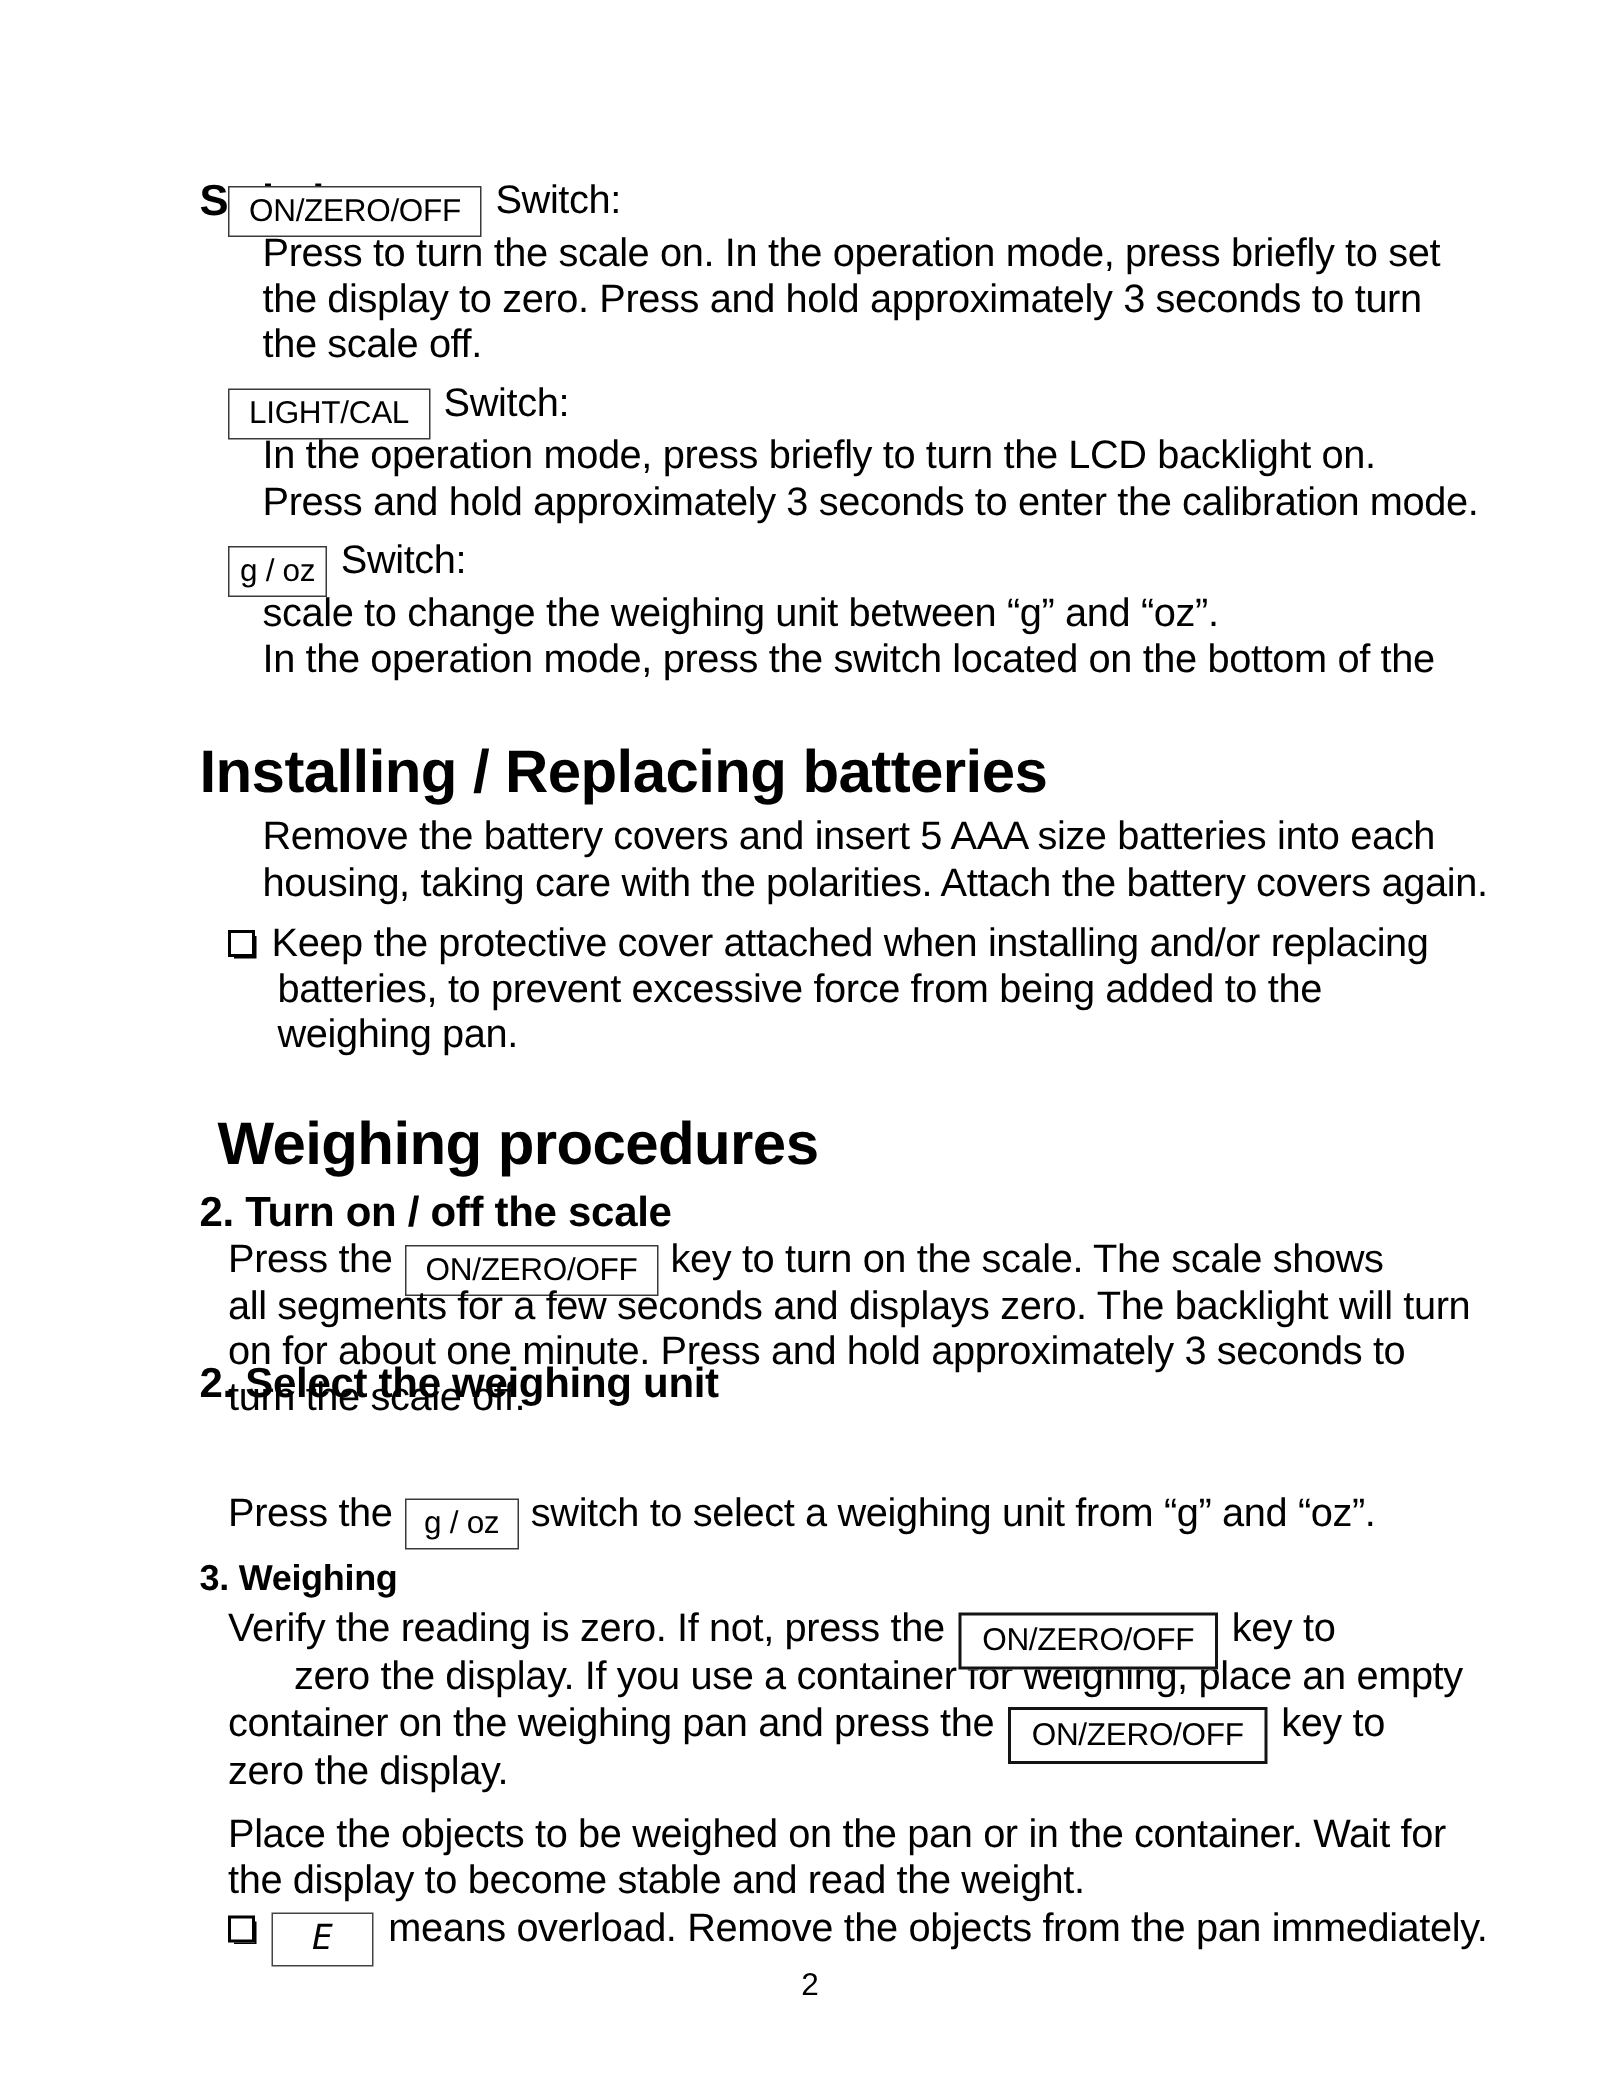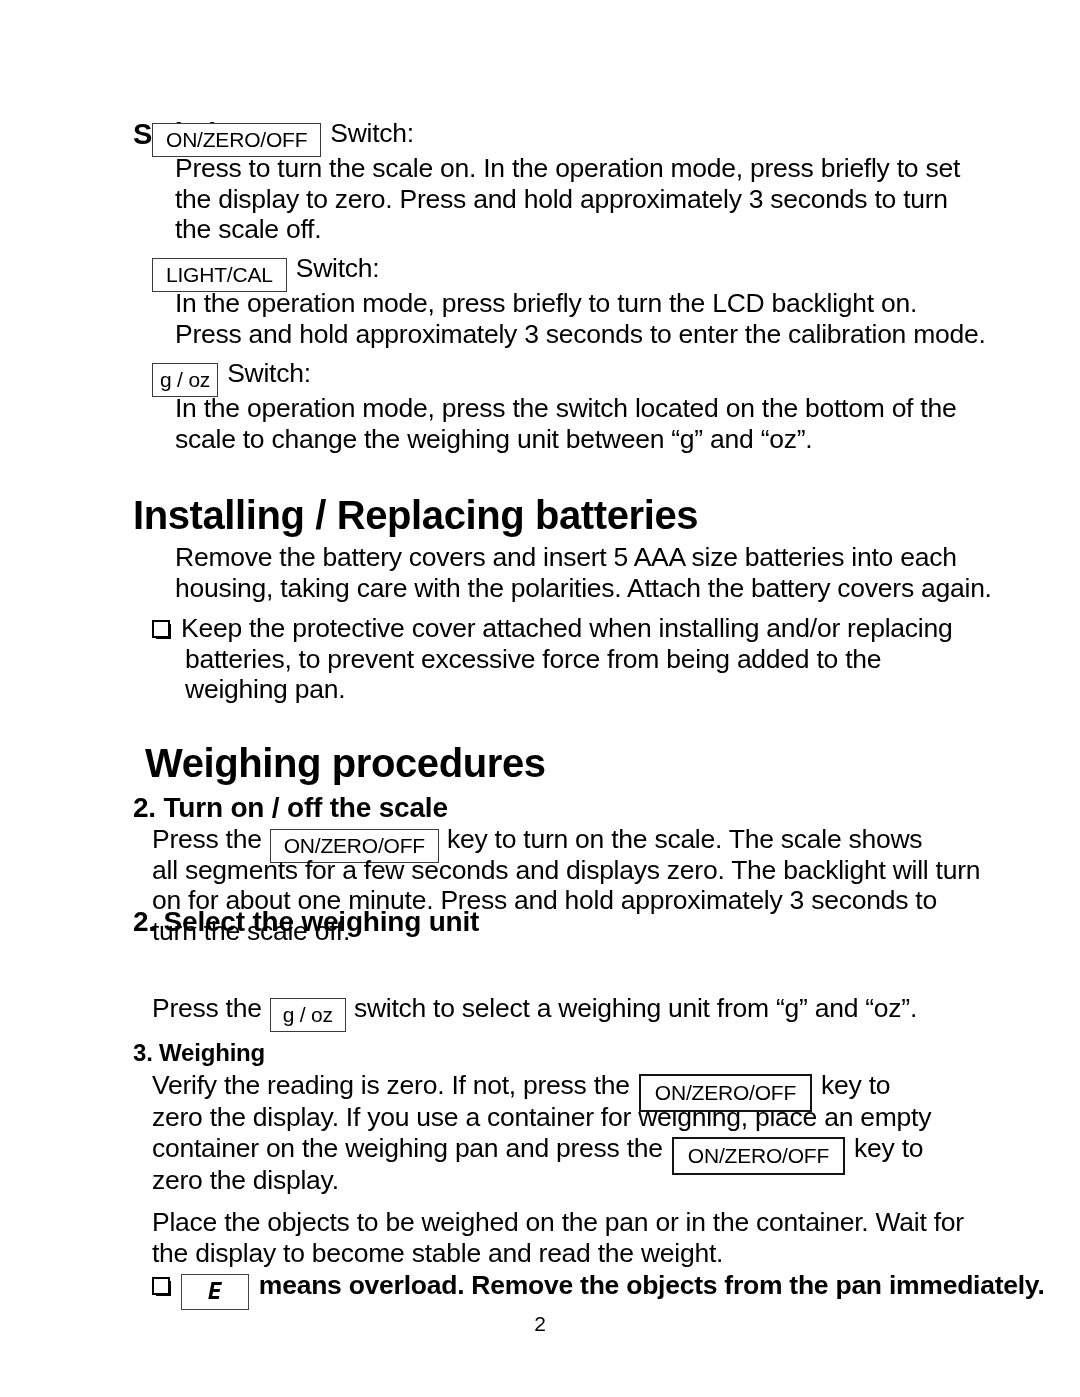--- a/index.html
+++ b/index.html
@@ -163,22 +163,22 @@
   </div>
   <div class="para" style="left:175px; top:288px; width:810px;">
     <span class="line">In the operation mode, press briefly to turn the LCD backlight on.</span>
     <span class="line">Press and hold approximately 3 seconds to enter the calibration mode.</span>
   </div>
 
   <div class="keyrow" style="left:152px; top:358px;">
     <span class="keybox tight">g / oz</span><span>Switch:</span>
   </div>
   <div class="para" style="left:175px; top:393px; width:810px;">
+    <span class="line">scale to change the weighing unit between “g” and “oz”.</span>
     <span class="line">In the operation mode, press the switch located on the bottom of the</span>
-    <span class="line">scale to change the weighing unit between “g” and “oz”.</span>
   </div>
 
   <div class="h-main" style="left:133px; top:492px;">Installing / Replacing batteries</div>
 
   <div class="para" style="left:175px; top:542px; width:810px;">
     <span class="line">Remove the battery covers and insert 5 AAA size batteries into each</span>
     <span class="line">housing, taking care with the polarities. Attach the battery covers again.</span>
   </div>
 
   <div class="para" style="left:152px; top:613px; width:840px;">
@@ -201,29 +201,29 @@
   <div class="h-step" style="left:133px; top:905px;">2. Select the weighing unit</div>
 
   <div class="para" style="left:152px; top:993px; width:840px;">
     <span class="line"><span>Press the</span><span class="keybox tight" style="margin:0 8px; padding-left:12px; padding-right:12px;">g / oz</span><span>switch to select a weighing unit from “g” and “oz”.</span></span>
   </div>
 
   <div class="h-step" style="left:133px; top:1036px; font-size:24px;">3. Weighing</div>
 
   <div class="para" style="left:152px; top:1070px; width:860px;">
     <span class="line" style="height:32px;"><span>Verify the reading is zero. If not, press the</span><span class="keybox thick" style="margin:0 9px;">ON/ZERO/OFF</span><span>key to</span></span>
-    <span class="line" style="height:31px;">zero the display. If you use a container for weighing, place an empty</span>
+    <span class="line" style="height:31px;margin-left:44px;">zero the display. If you use a container for weighing, place an empty</span>
     <span class="line" style="height:32px;"><span>container on the weighing pan and press the</span><span class="keybox thick" style="margin:0 9px;">ON/ZERO/OFF</span><span>key to</span></span>
     <span class="line">zero the display.</span>
   </div>
 
   <div class="para" style="left:152px; top:1207px; width:860px;">
     <span class="line">Place the objects to be weighed on the pan or in the container. Wait for</span>
     <span class="line">the display to become stable and read the weight.</span>
   </div>
 
-  <div class="para" style="left:152px; top:1270px; width:880px;font-weight:bold;">
+  <div class="para" style="left:152px; top:1270px; width:880px;">
     <span class="line bullet-wrap" style="height:36px;"><span class="bullet"></span><span class="keybox lcd" style="margin-right:10px;">E</span><span>means overload. Remove the objects from the pan immediately.</span></span>
   </div>
 
   <div class="pagenum" style="top:1312px;">2</div>
 
 </div>
 
 </body></html>

